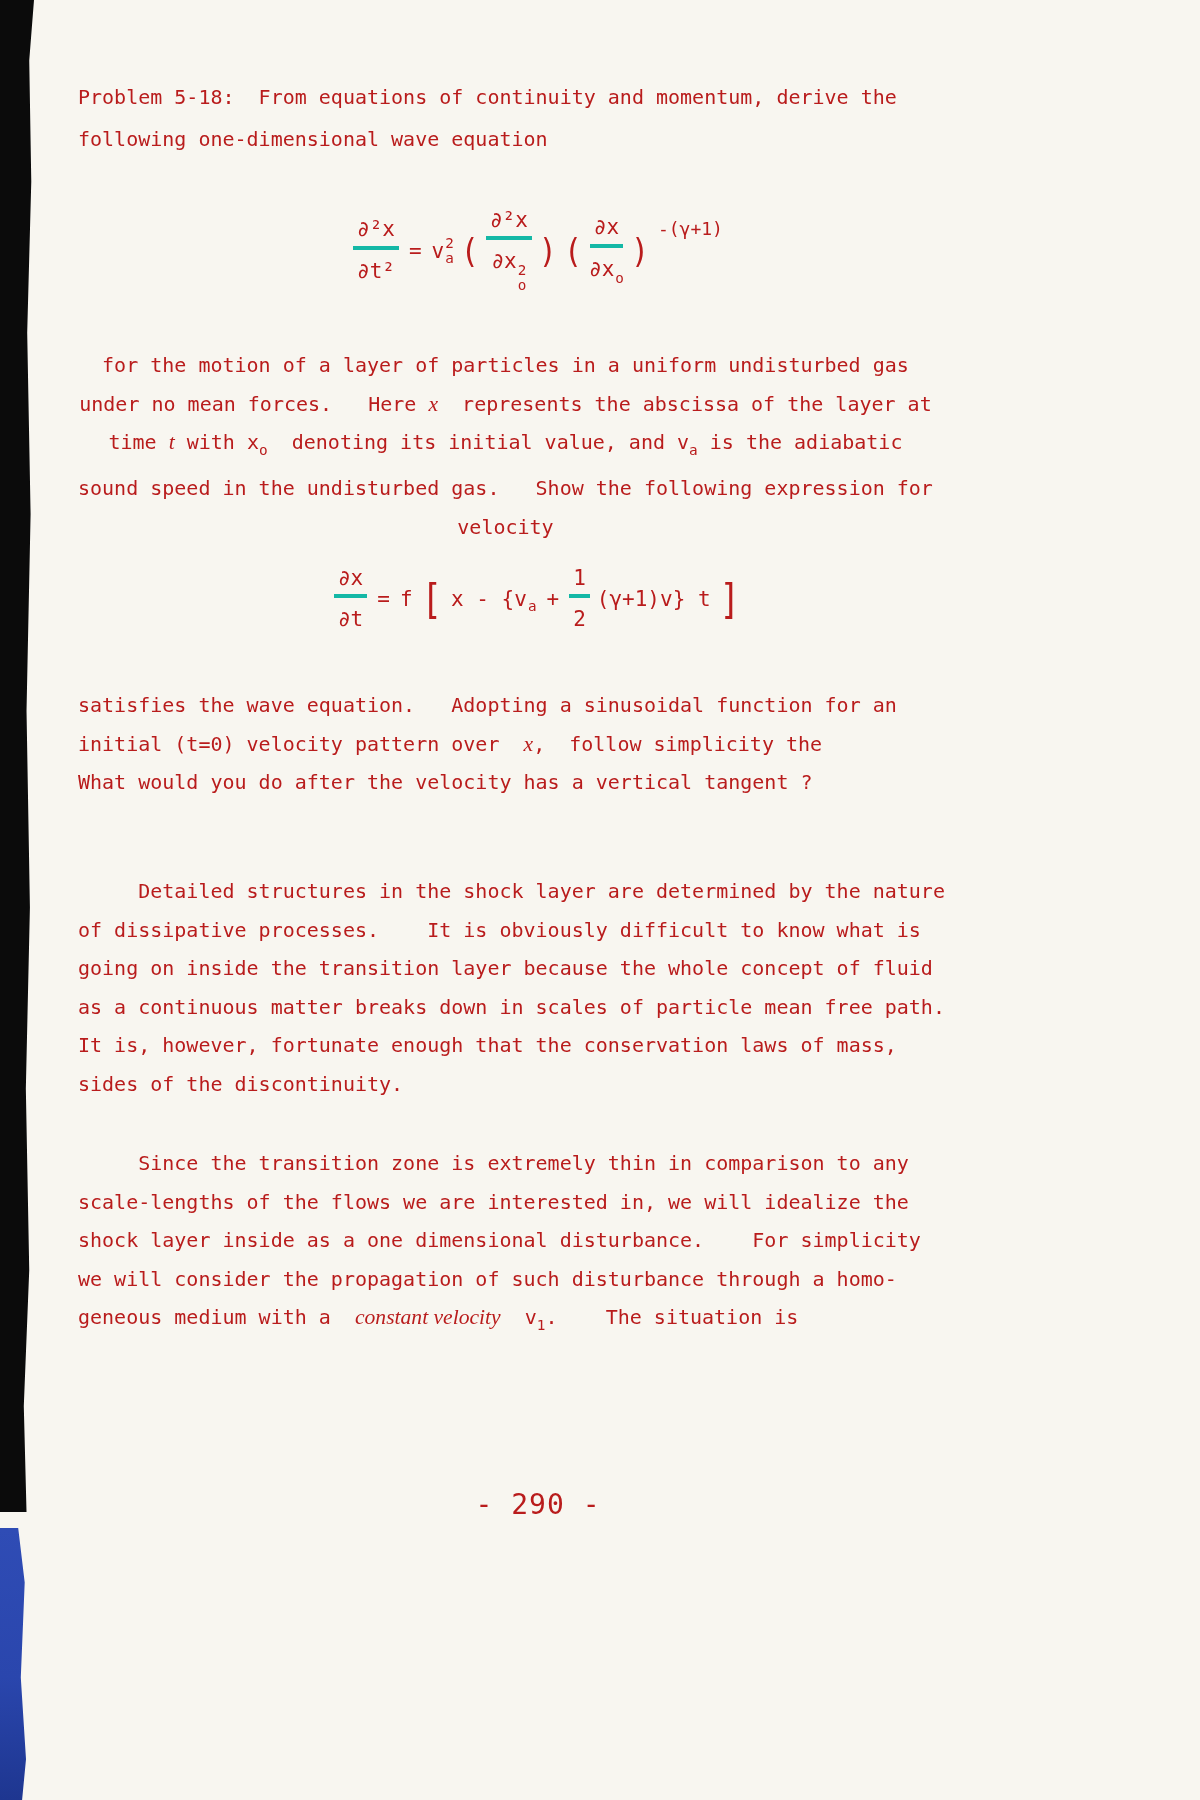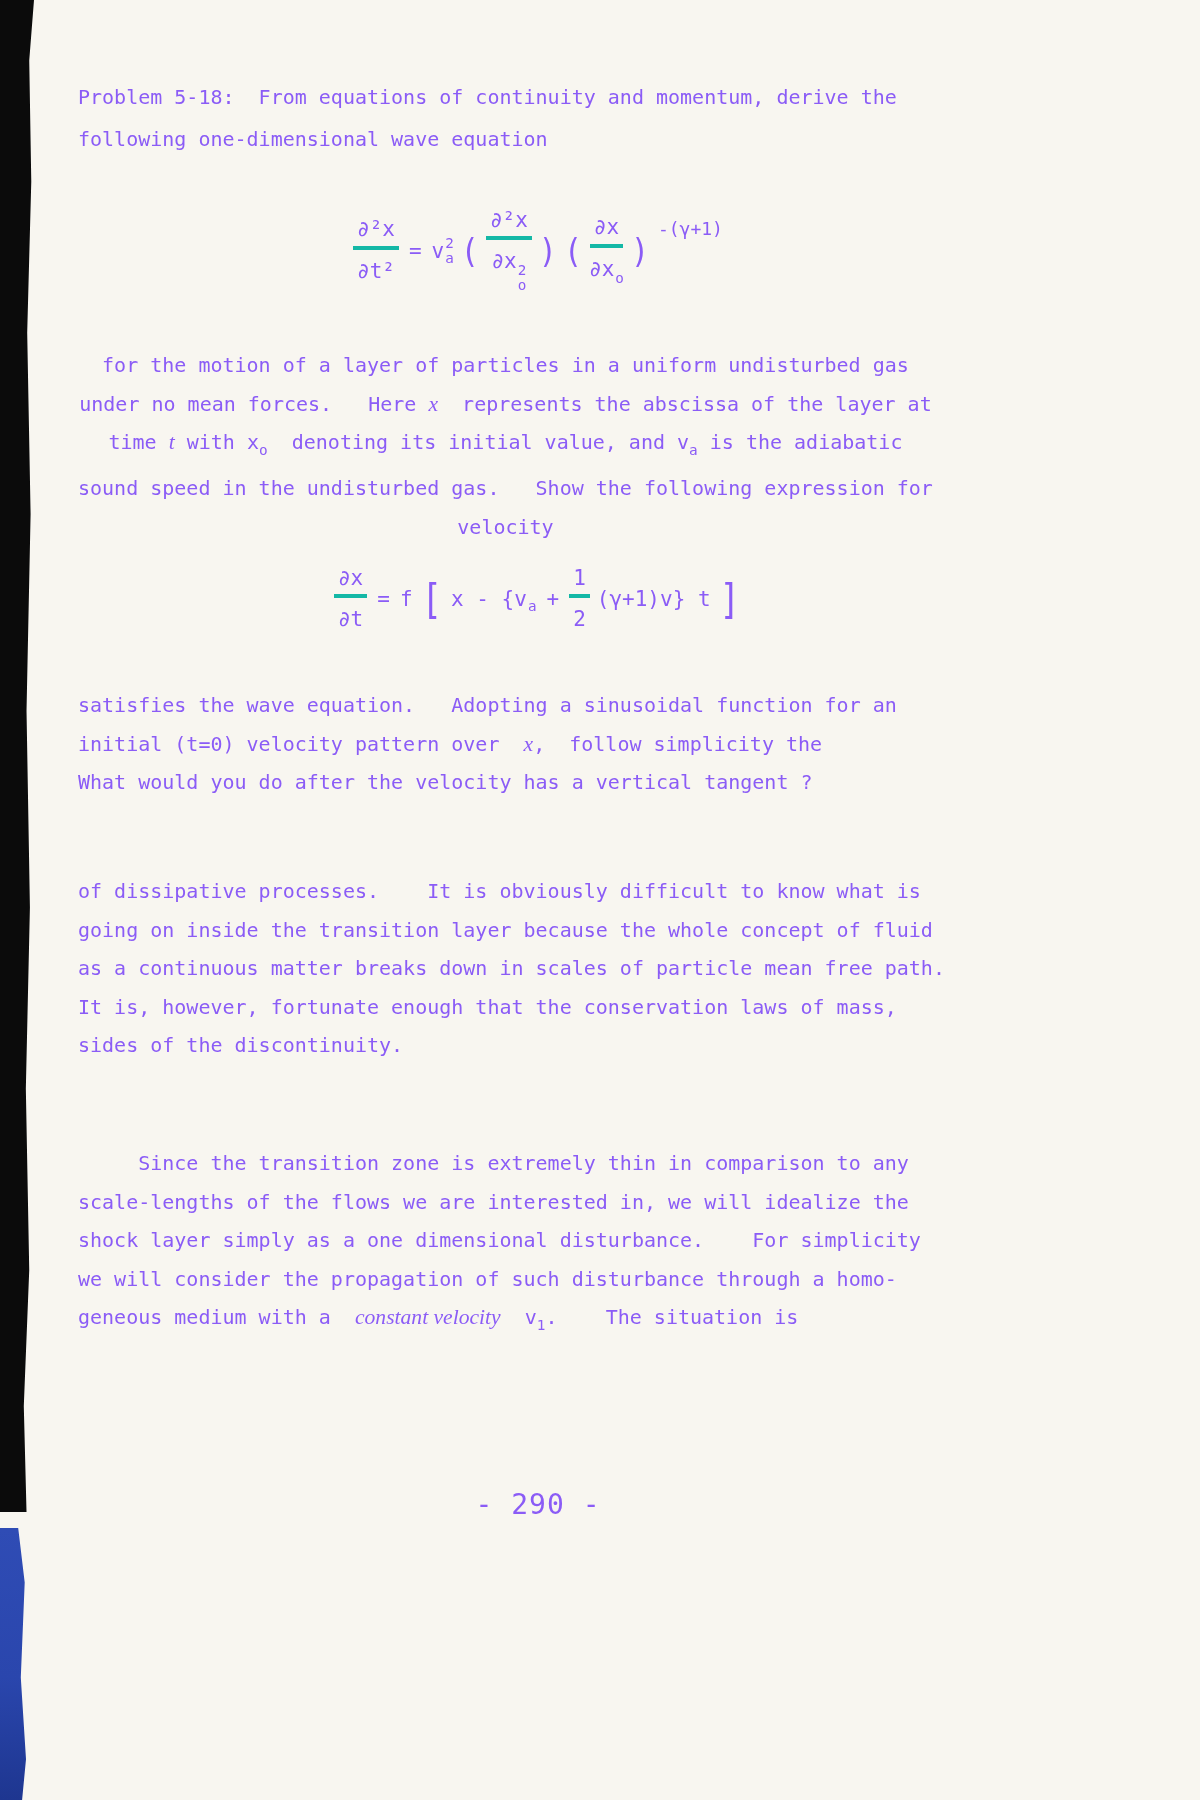--- a/index.html
+++ b/index.html
@@ -2,21 +2,21 @@
 <html><head>
 <meta charset="utf-8">
 <style>
   html,body { margin:0; padding:0; background:#777; }
   .page {
     position:relative;
     width:1200px; height:1800px;
     background:#f8f6f0;
     overflow:hidden;
     font-family:"DejaVu Sans Mono", monospace;
-    color:#8b5cf6;
+    color:#b91c1c;
   }
   
   .edge-black {
     position:absolute; left:0; top:0; width:34px; height:1512px;
     background:#0b0b0b;
     clip-path:polygon(0 0, 100% 0, 86% 4%, 92% 12%, 80% 22%, 90% 34%, 78% 47%, 88% 60%, 76% 72%, 86% 84%, 70% 93%, 78% 100%, 0 100%);
   }
   .edge-blue {
     position:absolute; left:0; top:1528px; width:26px; height:272px;
     background:linear-gradient(180deg,#2f4cb5 0%, #2a46ad 55%, #1e3690 100%);
@@ -136,31 +136,32 @@
       <span class="bigb">]</span>
     </div>
 
     <div class="block para para2">
         <div class="tline"><span>satisfies the wave equation.   Adopting a sinusoidal function for an</span></div>
         <div class="tline"><span>initial (t=0) velocity pattern over  </span><span class="seg-si">x</span><span>,  follow simplicity the</span></div>
         <div class="tline"><span>What would you do after the velocity has a vertical tangent ?</span></div>
       </div>
 
     <div class="block para para3">
+        <div class="tline"><span>     Detailed structures in the shock layer are determined by the nature</span></div>
         <div class="tline"><span>of dissipative processes.    It is obviously difficult to know what is</span></div>
         <div class="tline"><span>going on inside the transition layer because the whole concept of fluid</span></div>
         <div class="tline"><span>as a continuous matter breaks down in scales of particle mean free path.</span></div>
         <div class="tline"><span>It is, however, fortunate enough that the conservation laws of mass,</span></div>
         <div class="tline"><span>sides of the discontinuity.</span></div>
       </div>
 
     <div class="block para para4">
         <div class="tline"><span>     Since the transition zone is extremely thin in comparison to any</span></div>
         <div class="tline"><span>scale-lengths of the flows we are interested in, we will idealize the</span></div>
-        <div class="tline"><span>shock layer simply as a one dimensional disturbance.    For simplicity</span></div>
+        <div class="tline"><span>shock layer inside as a one dimensional disturbance.    For simplicity</span></div>
         <div class="tline"><span>we will consider the propagation of such disturbance through a homo-</span></div>
         <div class="tline"><span>geneous medium with a  </span><span class="seg-si">constant velocity</span><span>  v</span><span class="seg-sub">1</span><span>.    The situation is</span></div>
       </div>
 
     <div class="page-number">- 290 -</div>
 
   </div>
 </div>
 
 </body></html>

